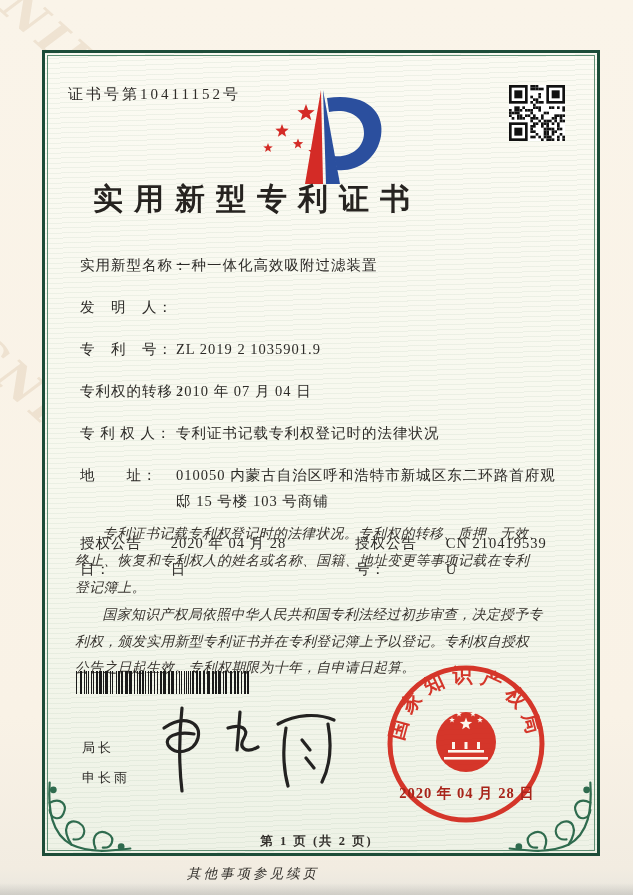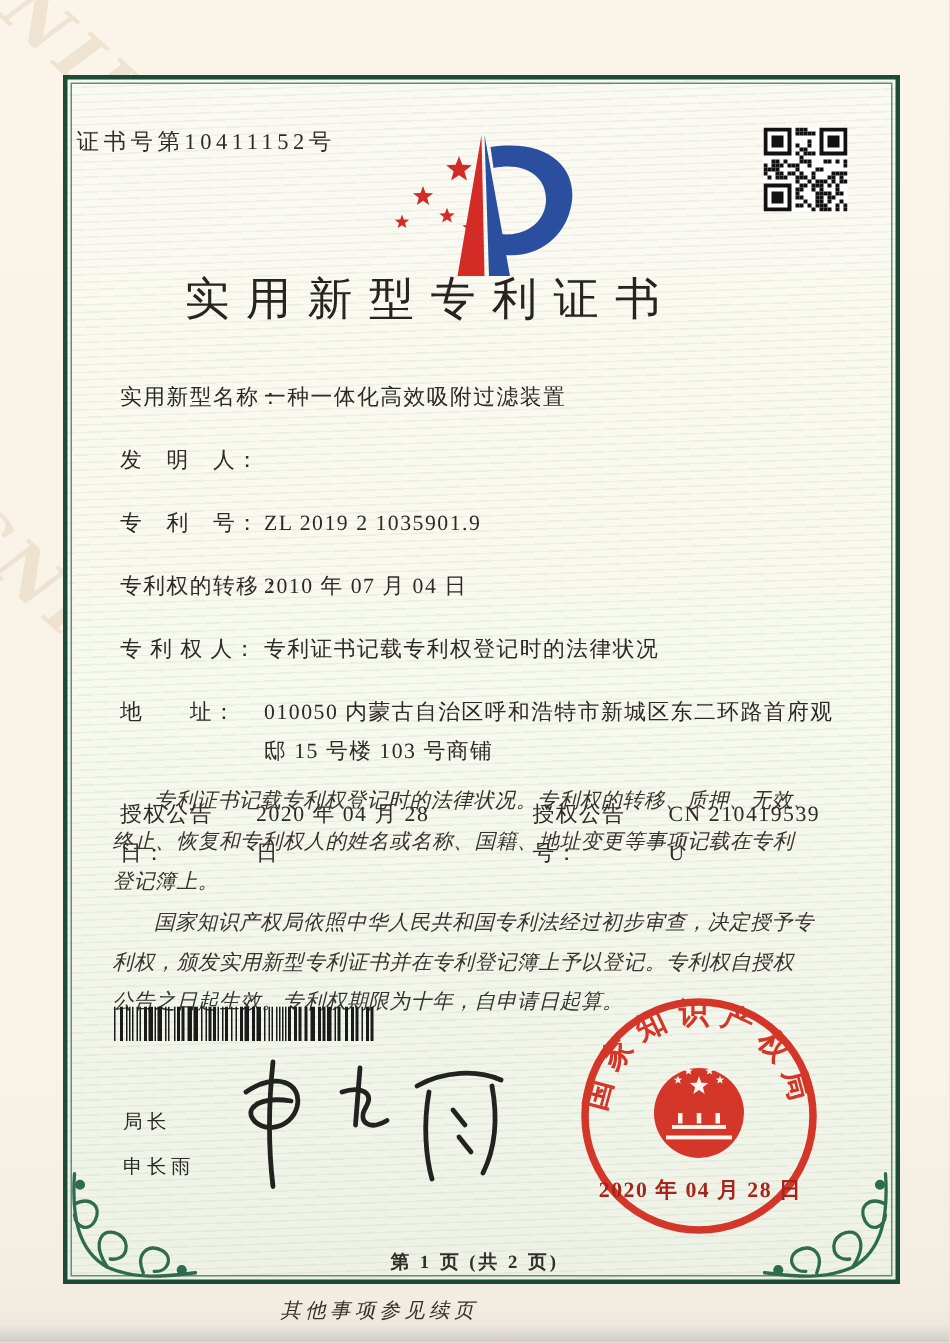--- a/index.html
+++ b/index.html
@@ -21,27 +21,27 @@
     position:absolute; left:2px; top:2px; right:2px; bottom:2px;
     border:1px solid #5f8f74; pointer-events:none;
   }
   
   .wm {
     position:absolute; font-family:"DejaVu Serif",serif; font-style:italic; font-weight:bold;
     font-size:46px; letter-spacing:5px; color:rgba(195,158,120,0.20);
     transform:rotate(42deg); white-space:nowrap; pointer-events:none;
   }
   .cert-number {
-    position:absolute; left:51px; top:85px; font-size:15px; letter-spacing:3px; color:#2e2b28;
+    position:absolute; left:68px; top:85px; font-size:15px; letter-spacing:3px; color:#2e2b28;
   }
   .logo { position:absolute; left:252px; top:86px; width:140px; height:102px; }
   .qr { position:absolute; left:509px; top:85px; width:56px; height:56px; background:#fff; }
   .doc-title {
     position:absolute; left:0; top:179px; width:503px; text-align:center;
-    font-size:30px; font-weight:400; letter-spacing:11px; color:#262320; text-indent:11px;margin-left:30px;
+    font-size:30px; font-weight:700; letter-spacing:11px; color:#262320; text-indent:11px;
   }
   .fields { position:absolute; left:80px; top:252px; width:480px; color:#2c2a27; }
   .frow { display:flex; margin-bottom:16px; font-size:14.5px; line-height:26px; letter-spacing:1px; }
   .flabel { width:96px; flex:0 0 96px; white-space:nowrap; }
   .fvalue { flex:1; max-width:392px; }
   .grant-row { display:flex; font-size:14.5px; line-height:26px; letter-spacing:1px; }
   .grant-row .pair { display:flex; }
   .grant-row .pair.right { margin-left:52px; }
   .paragraphs {
     position:absolute; left:75px; top:521px; width:468px;

